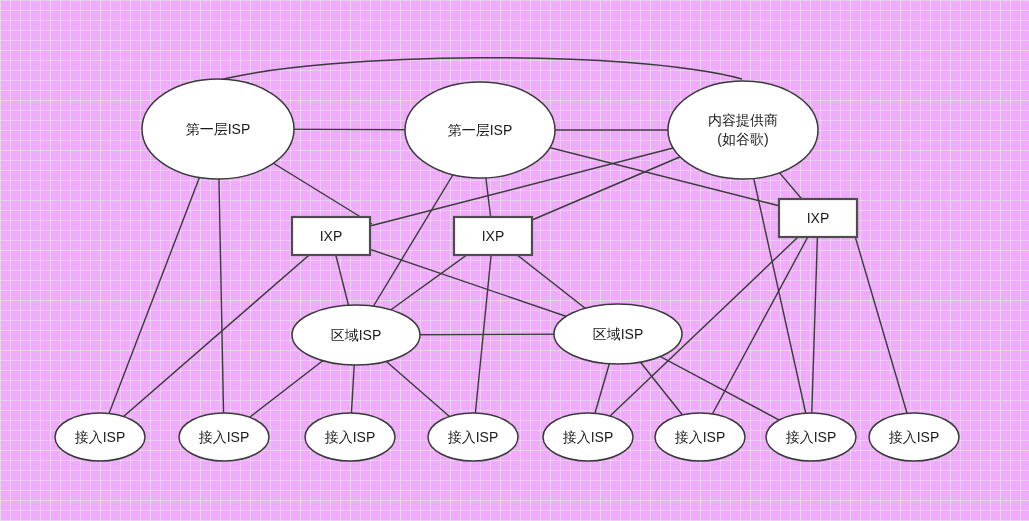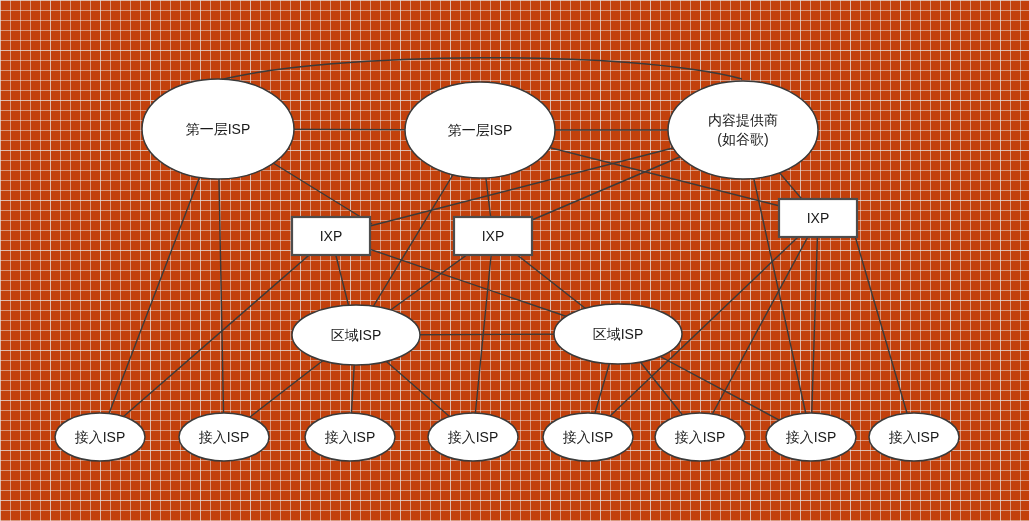--- a/index.html
+++ b/index.html
@@ -6,21 +6,21 @@
     margin: 0;
     padding: 0;
     background: #ffffff;
     font-family: "Liberation Sans", "DejaVu Sans", sans-serif;
   }
   .canvas-wrap {
     position: relative;
     width: 1029px;
     height: 521px;
     overflow: hidden;
-    background: #c2410c;
+    background: #f0abfc;
     text-align: right;
   }
   svg { display: block; }
   .node-shape {
     fill: #ffffff;
     stroke: #3a3a3a;
     stroke-width: 1.5;
   }
   .node-rect {
     fill: #ffffff;

